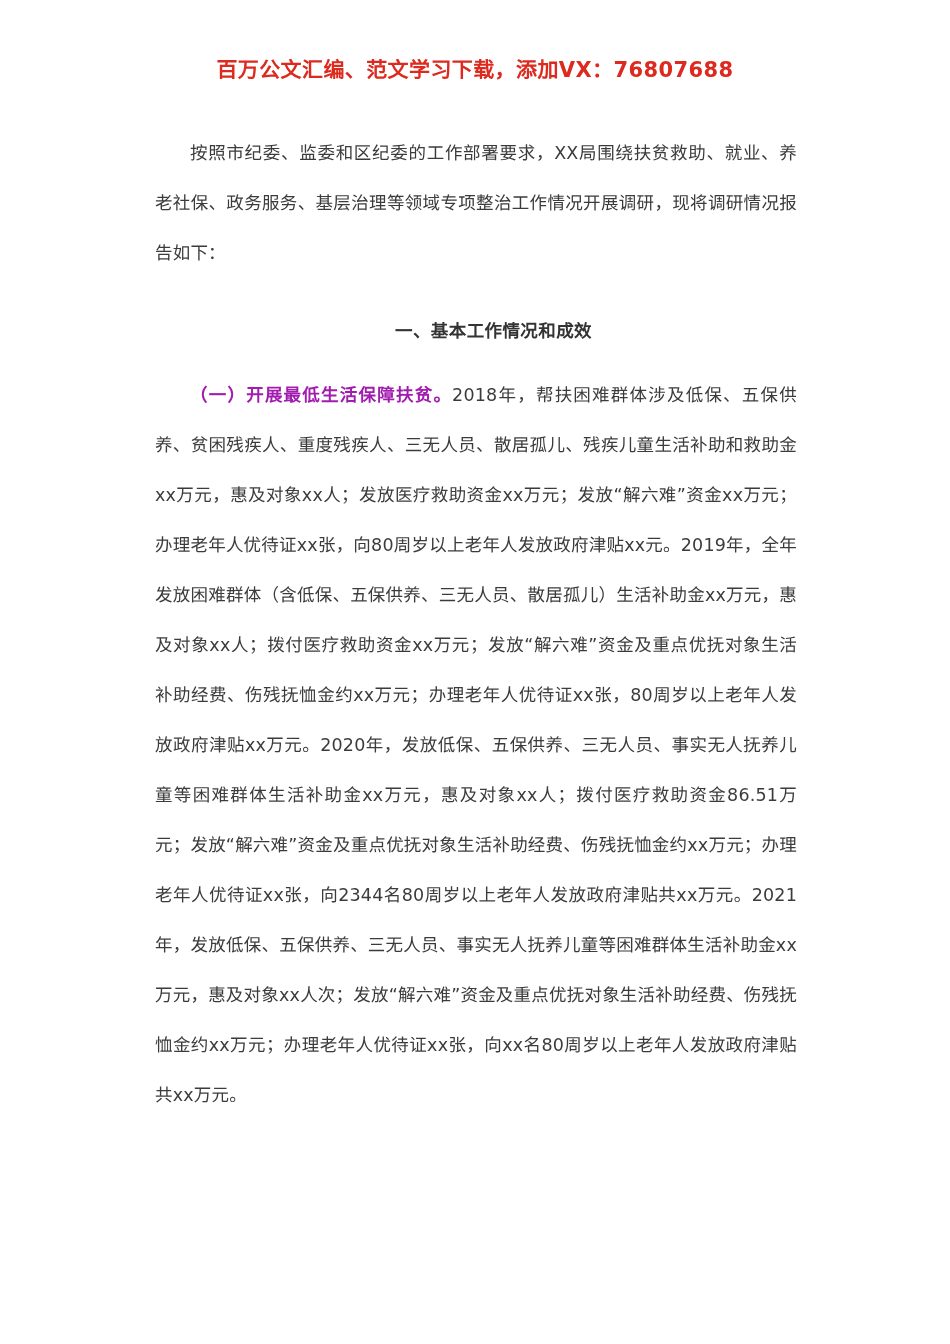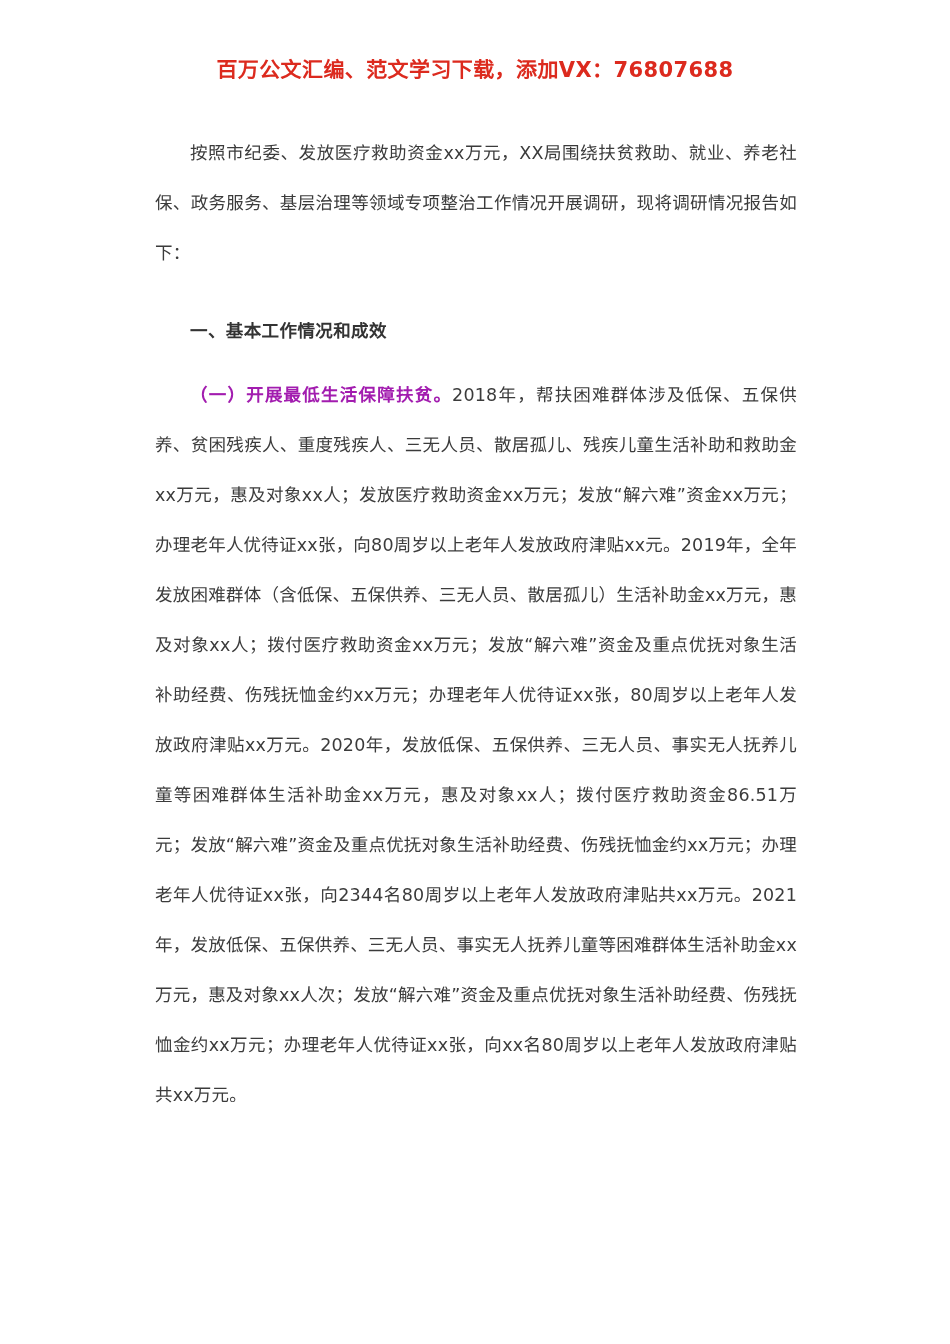--- a/index.html
+++ b/index.html
@@ -65,20 +65,21 @@
 
   .heading {
     color: #333333;
     font-size: 17.5px;
     line-height: 50px;
     font-weight: 700;
     text-indent: 2em;
     margin: 0;
     letter-spacing: 0.4px;
     font-family: "DejaVu Sans", "Liberation Sans", sans-serif;
+    text-align: center;
   }
 
   .spacer-sm { height: 28px; }
   .spacer-xs { height: 14px; }
 
   .lead {
     font-weight: 700;
     color: #a21caf;
   }
 </style>
@@ -86,21 +87,21 @@
 <body>
 
 <div class="page">
 
   <div class="promo-banner">
     <span class="promo-text">百万公文汇编、范文学习下载，添加VX：76807688</span>
   </div>
 
   <div class="doc-body">
 
-    <p class="para">按照市纪委、发放医疗救助资金xx万元，XX局围绕扶贫救助、就业、养老社保、政务服务、基层治理等领域专项整治工作情况开展调研，现将调研情况报告如下：</p>
+    <p class="para">按照市纪委、监委和区纪委的工作部署要求，XX局围绕扶贫救助、就业、养老社保、政务服务、基层治理等领域专项整治工作情况开展调研，现将调研情况报告如下：</p>
 
     <div class="spacer-sm"></div>
 
     <p class="heading">一、基本工作情况和成效</p>
 
     <div class="spacer-xs"></div>
 
     <p class="para"><span class="lead">（一）开展最低生活保障扶贫。</span><span>2018年，帮扶困难群体涉及低保、五保供养、贫困残疾人、重度残疾人、三无人员、散居孤儿、残疾儿童生活补助和救助金xx万元，惠及对象xx人；发放医疗救助资金xx万元；发放“解六难”资金xx万元；办理老年人优待证xx张，向80周岁以上老年人发放政府津贴xx元。2019年，全年发放困难群体（含低保、五保供养、三无人员、散居孤儿）生活补助金xx万元，惠及对象xx人；拨付医疗救助资金xx万元；发放“解六难”资金及重点优抚对象生活补助经费、伤残抚恤金约xx万元；办理老年人优待证xx张，80周岁以上老年人发放政府津贴xx万元。2020年，发放低保、五保供养、三无人员、事实无人抚养儿童等困难群体生活补助金xx万元，惠及对象xx人；拨付医疗救助资金86.51万元；发放“解六难”资金及重点优抚对象生活补助经费、伤残抚恤金约xx万元；办理老年人优待证xx张，向2344名80周岁以上老年人发放政府津贴共xx万元。2021年，发放低保、五保供养、三无人员、事实无人抚养儿童等困难群体生活补助金xx万元，惠及对象xx人次；发放“解六难”资金及重点优抚对象生活补助经费、伤残抚恤金约xx万元；办理老年人优待证xx张，向xx名80周岁以上老年人发放政府津贴共xx万元。</span></p>
 
   </div>

